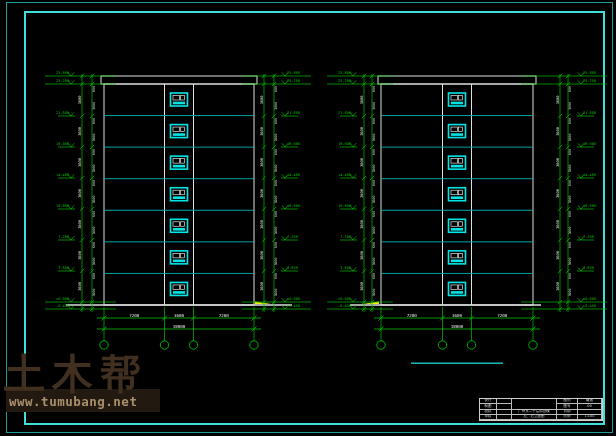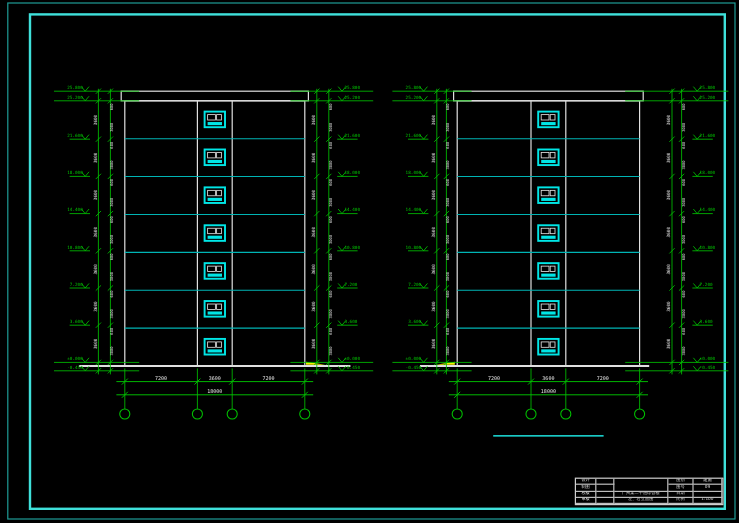--- a/index.html
+++ b/index.html
@@ -474,14 +474,20 @@
     <div class="c">日期</div>
     <div class="c"></div>
 
     <div class="c">审核</div>
     <div class="c"></div>
     <div class="c">左、右立面图</div>
     <div class="c">比例</div>
     <div class="c">1:100</div>
   </div>
 
+  <div class="wm">
+    <div class="wm-brand">土木帮</div>
+    <div class="wm-band">
+      <span>www.tumubang.net</span>
+    </div>
+  </div>
 
 </div>
 
 </body></html>

